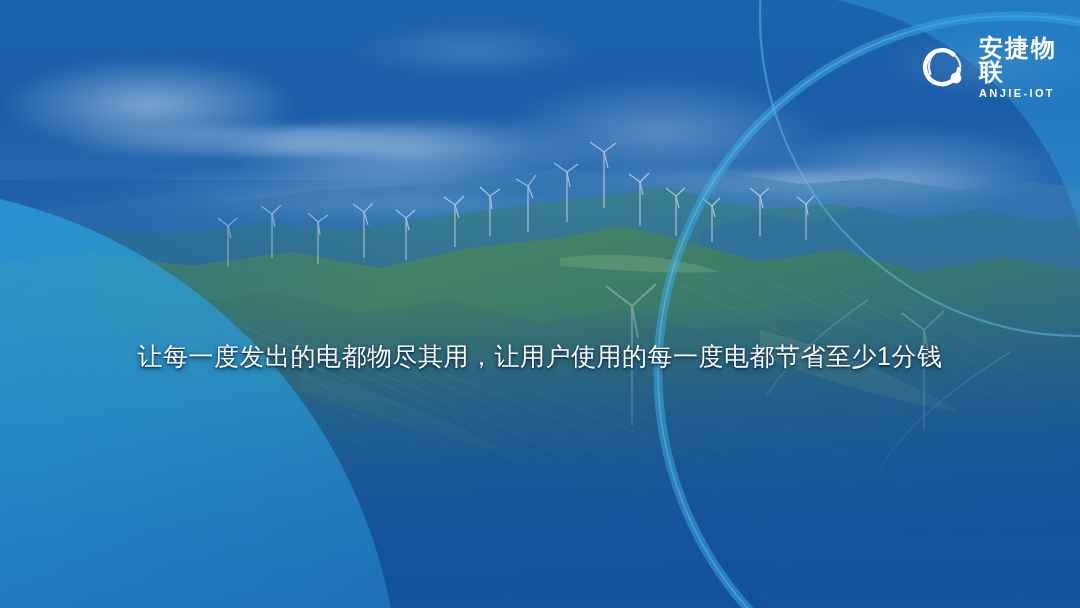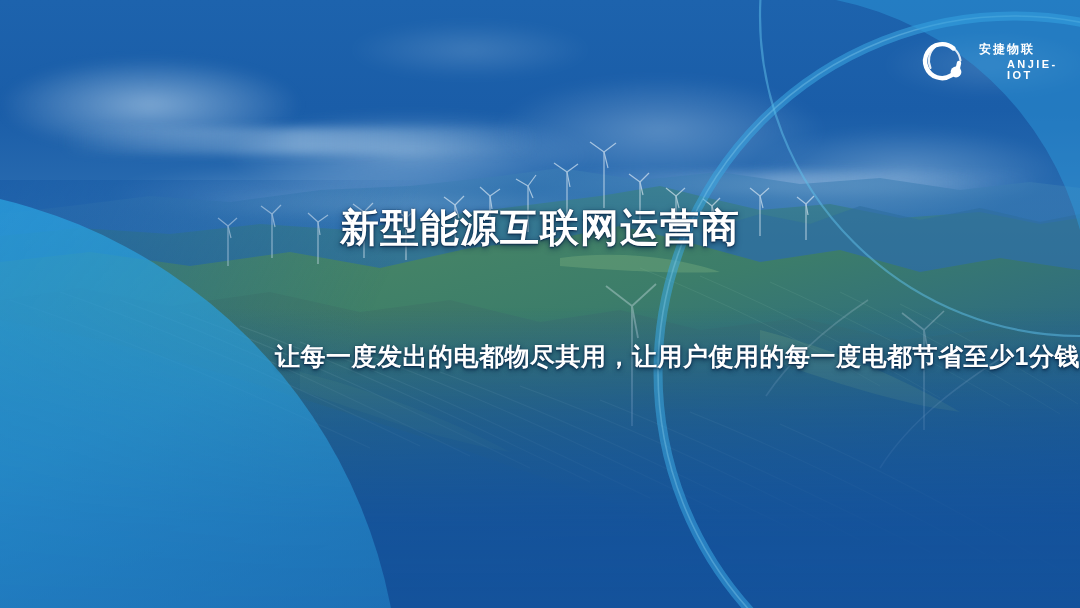--- a/index.html
+++ b/index.html
@@ -56,32 +56,32 @@
   
   .headline{
     position:absolute;left:0;right:0;top:204px;text-align:center;
     color:#ffffff;font-weight:bold;letter-spacing:1px;
     font-size:39px;line-height:47px;
     text-shadow:0 2px 6px rgba(5,35,70,.75),0 1px 2px rgba(5,35,70,.9),0 0 1px rgba(5,35,70,.9);
     white-space:nowrap;
   }
   .headline .l2{letter-spacing:2px;}
   .subtitle{
-    position:absolute;left:0;right:0;top:339px;text-align:right;
-    color:#ffffff;font-weight:bold;font-size:25px;line-height:34px;letter-spacing:.5px;
+    position:absolute;left:0;right:0;top:339px;text-align:center;
+    color:#ffffff;font-weight:normal;font-size:25px;line-height:34px;letter-spacing:.5px;
     text-shadow:0 2px 5px rgba(5,35,70,.8),0 1px 2px rgba(5,35,70,.9);
     white-space:nowrap;
   }
 
   
   .logo{position:absolute;left:918px;top:36px;display:flex;align-items:center;gap:9px;}
   .logo-mark{width:52px;height:52px;flex:0 0 52px;}
   .logo-text{display:flex;flex-direction:column;line-height:1;}
-  .logo-cn{color:#ffffff;font-size:12px;font-weight:bold;letter-spacing:2px;}
-  .logo-en{color:#ffffff;font-size:11px;font-weight:bold;letter-spacing:2.4px;margin-top:4px;margin-left:28px;}
+  .logo-cn{color:#ffffff;font-size:24px;font-weight:bold;letter-spacing:2px;}
+  .logo-en{color:#ffffff;font-size:11px;font-weight:bold;letter-spacing:2.4px;margin-top:4px;}
 </style>
 </head>
 <body>
 
 <div class="stage">
 
   <div class="sky">
     <div class="cloud c1"></div>
     <div class="cloud c2"></div>
     <div class="cloud c3"></div>
@@ -305,21 +305,20 @@
         <circle cx="1014" cy="372" r="356" fill="none" stroke="#3aa7e2" stroke-width="9" opacity="0.55"></circle>
         <circle cx="1014" cy="372" r="356" fill="none" stroke="#8fd4f2" stroke-width="1.6" opacity="0.35"></circle>
 
         <path d="M1080,0 L1080,230 A318,318 0 0 0 836,0 Z" fill="#2f9ddd" opacity="0.45"></path>
         <circle cx="1080" cy="16" r="320" fill="none" stroke="#5fc0ea" stroke-width="2.2" opacity="0.5"></circle>
       </g>
     </svg>
   </div>
 
   <div class="headline">
-    <div class="l1">新型能源互联网运营商</div>
   </div>
 
   <div class="subtitle">让每一度发出的电都物尽其用，让用户使用的每一度电都节省至少1分钱</div>
 
   <div class="logo">
     <span class="logo-mark">
       <svg viewBox="0 0 52 52" width="52" height="52">
 
         <path d="M35.5,12.5 A17,17 0 1 0 41,27" fill="none" stroke="#ffffff" stroke-width="4.4" stroke-linecap="round"></path>
 

